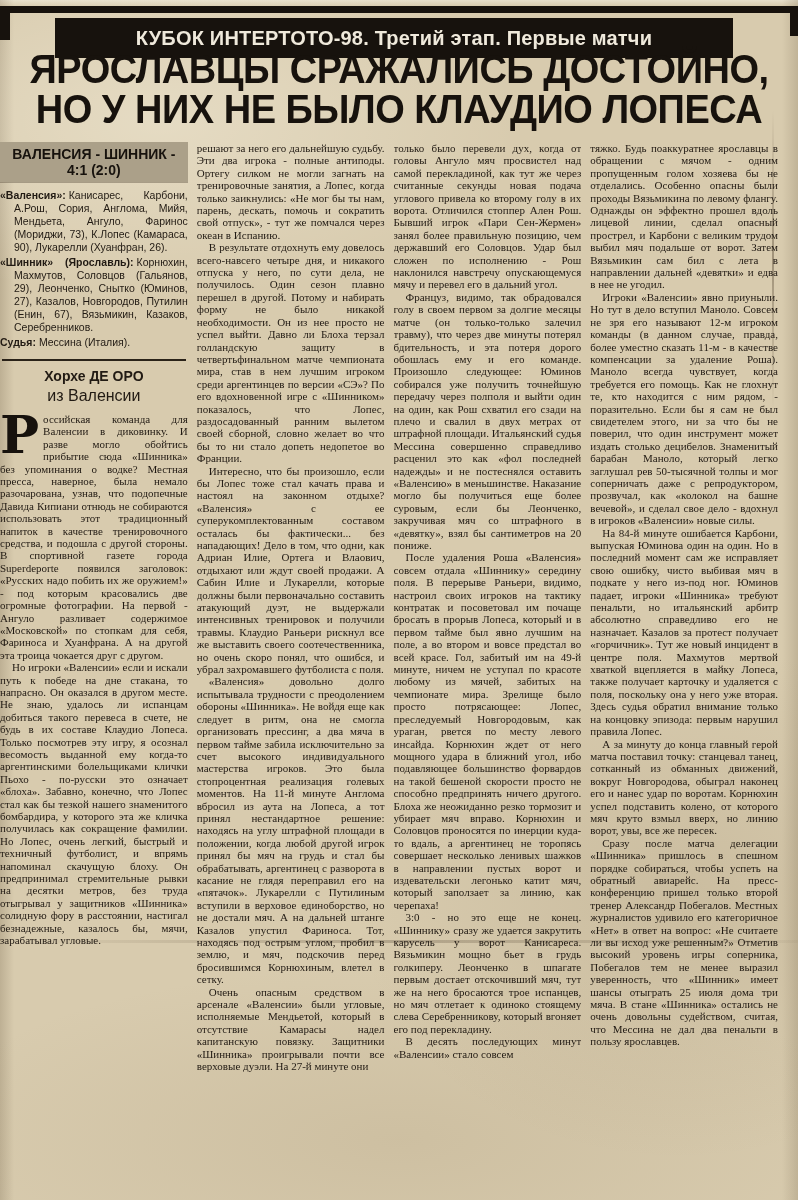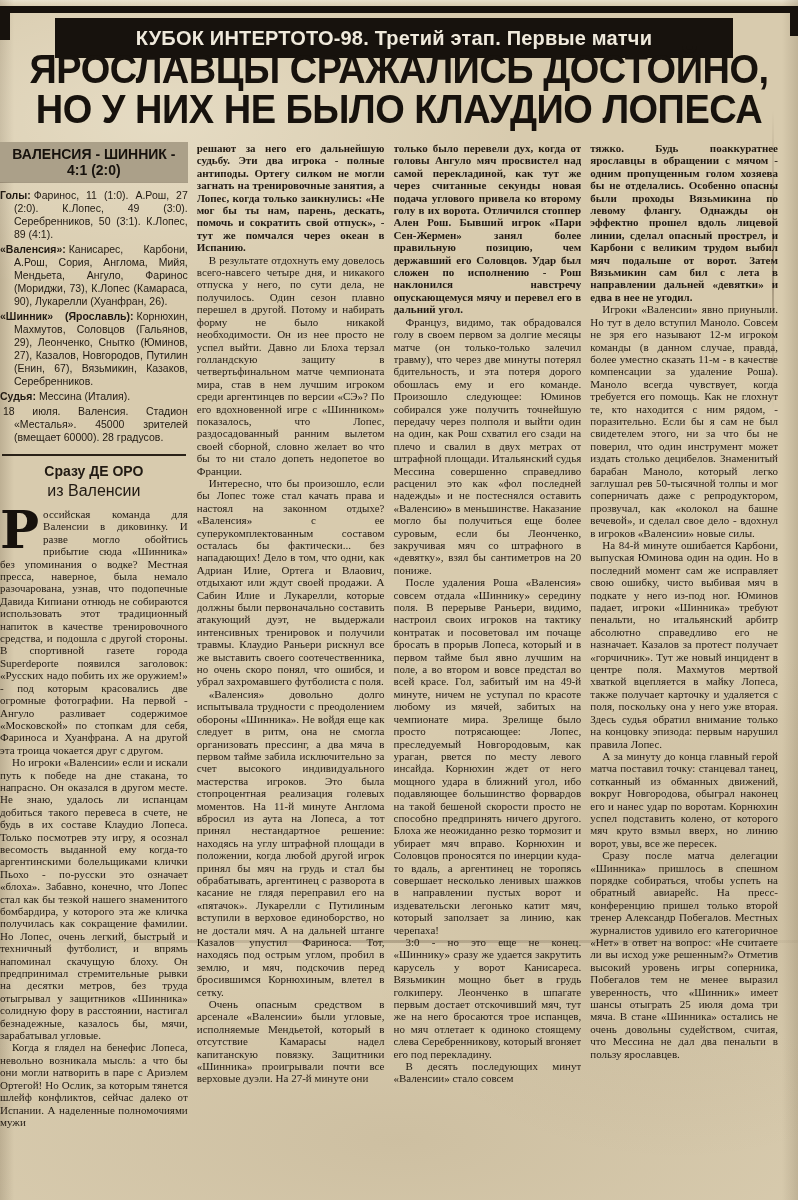--- a/index.html
+++ b/index.html
@@ -41,21 +41,21 @@
                   box-shadow:0 0 0 1px rgba(60,50,35,.35);}
   .entry{padding-left:14px;text-indent:-14px;margin:0 0 2px 0;text-align:justify;}
   .entry b{margin-right:3px;}
   
   .byline{border-top:2px solid #2a2218;margin:10px 2px 8px 2px;padding-top:7px;text-align:center;}
   .byline-author{font-weight:bold;font-size:14px;}
   .byline-loc{font-size:16px;margin-top:3px;}
   
   .art{font-family:"Liberation Serif",serif;font-size:11px;line-height:12.4px;text-align:justify;}
   .art p{margin:0;text-indent:12px;}
-  .art p.cont{text-indent:0;font-weight:bold;}
+  .art p.cont{text-indent:0;}
   .art p.lead{text-indent:0;}
   .dropcap{float:left;font-family:"DejaVu Serif",serif;font-weight:bold;font-size:52px;
            line-height:40px;padding:2px 4px 0 0;color:#17120d;}
 </style>
 </head>
 <body>
 
 <div class="page">
 
   <div class="top-rule"></div>
@@ -74,36 +74,33 @@
   </div>
 
   <div class="cols">
 
     <div class="col">
       <div class="matchbox">
         <div class="matchbox-title">
           <div>ВАЛЕНСИЯ - ШИННИК -</div>
           <div>4:1 (2:0)</div>
         </div>
-        <p class="entry"><b>Голы:</b><span>Фаринос, 11 (1:0). А.Рош, 27 (2:0). К.Лопес, 49 (3:0). Серебренников, 50 (3:1). К.Лопес, 89 (4:1).</span></p>
         <p class="entry"><b>«Валенсия»:</b><span>Канисарес, Карбони, А.Рош, Сория, Англома, Мийя, Мендьета, Ангуло, Фаринос (Мориджи, 73), К.Лопес (Камараса, 90), Лукарелли (Хуанфран, 26).</span></p>
         <p class="entry"><b>«Шинник» (Ярославль):</b><span>Корнюхин, Махмутов, Соловцов (Гальянов, 29), Леонченко, Снытко (Юминов, 27), Казалов, Новгородов, Путилин (Енин, 67), Вязьмикин, Казаков, Серебренников.</span></p>
         <p class="entry"><b>Судья:</b><span>Мессина (Италия).</span></p>
-        <p class="entry"><b></b><span>18 июля. Валенсия. Стадион «Месталья». 45000 зрителей (вмещает 60000). 28 градусов.</span></p>
       </div>
 
       <div class="byline">
-        <div class="byline-author">Сразу ДЕ ОРО</div>
+        <div class="byline-author">Хорхе ДЕ ОРО</div>
         <div class="byline-loc">из Валенсии</div>
       </div>
 
       <div class="art">
         <p class="lead"><span class="dropcap">Р</span><span>оссийская команда для Валенсии в диковинку. И разве могло обойтись прибытие сюда «Шинника» без упоминания о водке? Местная пресса, наверное, была немало разочарована, узнав, что подопечные Давида Кипиани отнюдь не собираются использовать этот традиционный напиток в качестве тренировочного средства, и подошла с другой стороны. В спортивной газете города Superdeporte появился заголовок: «Русских надо побить их же оружием!» - под которым красовались две огромные фотографии. На первой - Ангуло разливает содержимое «Московской» по стопкам для себя, Фариноса и Хуанфрана. А на другой эта троица чокается друг с другом.</span></p>
         <p>Но игроки «Валенсии» если и искали путь к победе на дне стакана, то напрасно. Он оказался в другом месте. Не знаю, удалось ли испанцам добиться такого перевеса в счете, не будь в их составе Клаудио Лопеса. Только посмотрев эту игру, я осознал весомость выданной ему когда-то аргентинскими болельщиками клички Пьохо - по-русски это означает «блоха». Забавно, конечно, что Лопес стал как бы тезкой нашего знаменитого бомбардира, у которого эта же кличка получилась как сокращение фамилии. Но Лопес, очень легкий, быстрый и техничный футболист, и впрямь напоминал скачущую блоху. Он предпринимал стремительные рывки на десятки метров, без труда отыгрывал у защитников «Шинника» солидную фору в расстоянии, настигал безнадежные, казалось бы, мячи, зарабатывал угловые.</p>
-        <p>Когда я глядел на бенефис Лопеса, невольно возникала мысль: а что бы они могли натворить в паре с Ариэлем Ортегой! Но Ослик, за которым тянется шлейф конфликтов, сейчас далеко от Испании. А наделенные полномочиями мужи</p>
       </div>
     </div>
 
     <div class="col art">
       <p class="cont">решают за него его дальнейшую судьбу. Эти два игрока - полные антиподы. Ортегу силком не могли загнать на тренировочные занятия, а Лопес, когда только заикнулись: «Не мог бы ты нам, парень, дескать, помочь и сократить свой отпуск», - тут же помчался через океан в Испанию.</p>
       <p>В результате отдохнуть ему довелось всего-навсего четыре дня, и никакого отпуска у него, по сути дела, не получилось. Один сезон плавно перешел в другой. Потому и набирать форму не было никакой необходимости. Он из нее просто не успел выйти. Давно ли Блоха терзал голландскую защиту в четвертьфинальном матче чемпионата мира, став в нем лучшим игроком среди аргентинцев по версии «СЭ»? По его вдохновенной игре с «Шинником» показалось, что Лопес, раздосадованный ранним вылетом своей сборной, словно желает во что бы то ни стало допеть недопетое во Франции.</p>
       <p>Интересно, что бы произошло, если бы Лопес тоже стал качать права и настоял на законном отдыхе? «Валенсия» с ее суперукомплектованным составом осталась бы фактически... без нападающих! Дело в том, что одни, как Адриан Илие, Ортега и Влаович, отдыхают или ждут своей продажи. А Сабин Илие и Лукарелли, которые должны были первоначально составить атакующий дуэт, не выдержали интенсивных тренировок и получили травмы. Клаудио Раньери рискнул все же выставить своего соотечественника, но очень скоро понял, что ошибся, и убрал захромавшего футболиста с поля.</p>
       <p>«Валенсия» довольно долго испытывала трудности с преодолением обороны «Шинника». Не войдя еще как следует в ритм, она не смогла организовать прессинг, а два мяча в первом тайме забила исключительно за счет высокого индивидуального мастерства игроков. Это была стопроцентная реализация голевых моментов. На 11-й минуте Англома вбросил из аута на Лопеса, а тот принял нестандартное решение: находясь на углу штрафной площади в положении, когда любой другой игрок принял бы мяч на грудь и стал бы обрабатывать, аргентинец с разворота в касание не глядя переправил его на «пятачок». Лукарелли с Путилиным вступили в верховое единоборство, но не достали мяч. А на дальней штанге Казалов упустил Фариноса. Тот, находясь под острым углом, пробил в землю, и мяч, подскочив перед бросившимся Корнюхиным, влетел в сетку.</p>
       <p>Очень опасным средством в арсенале «Валенсии» были угловые, исполняемые Мендьетой, который в отсутствие Камарасы надел капитанскую повязку. Защитники «Шинника» проигрывали почти все верховые дуэли. На 27-й минуте они</p>
     </div>

